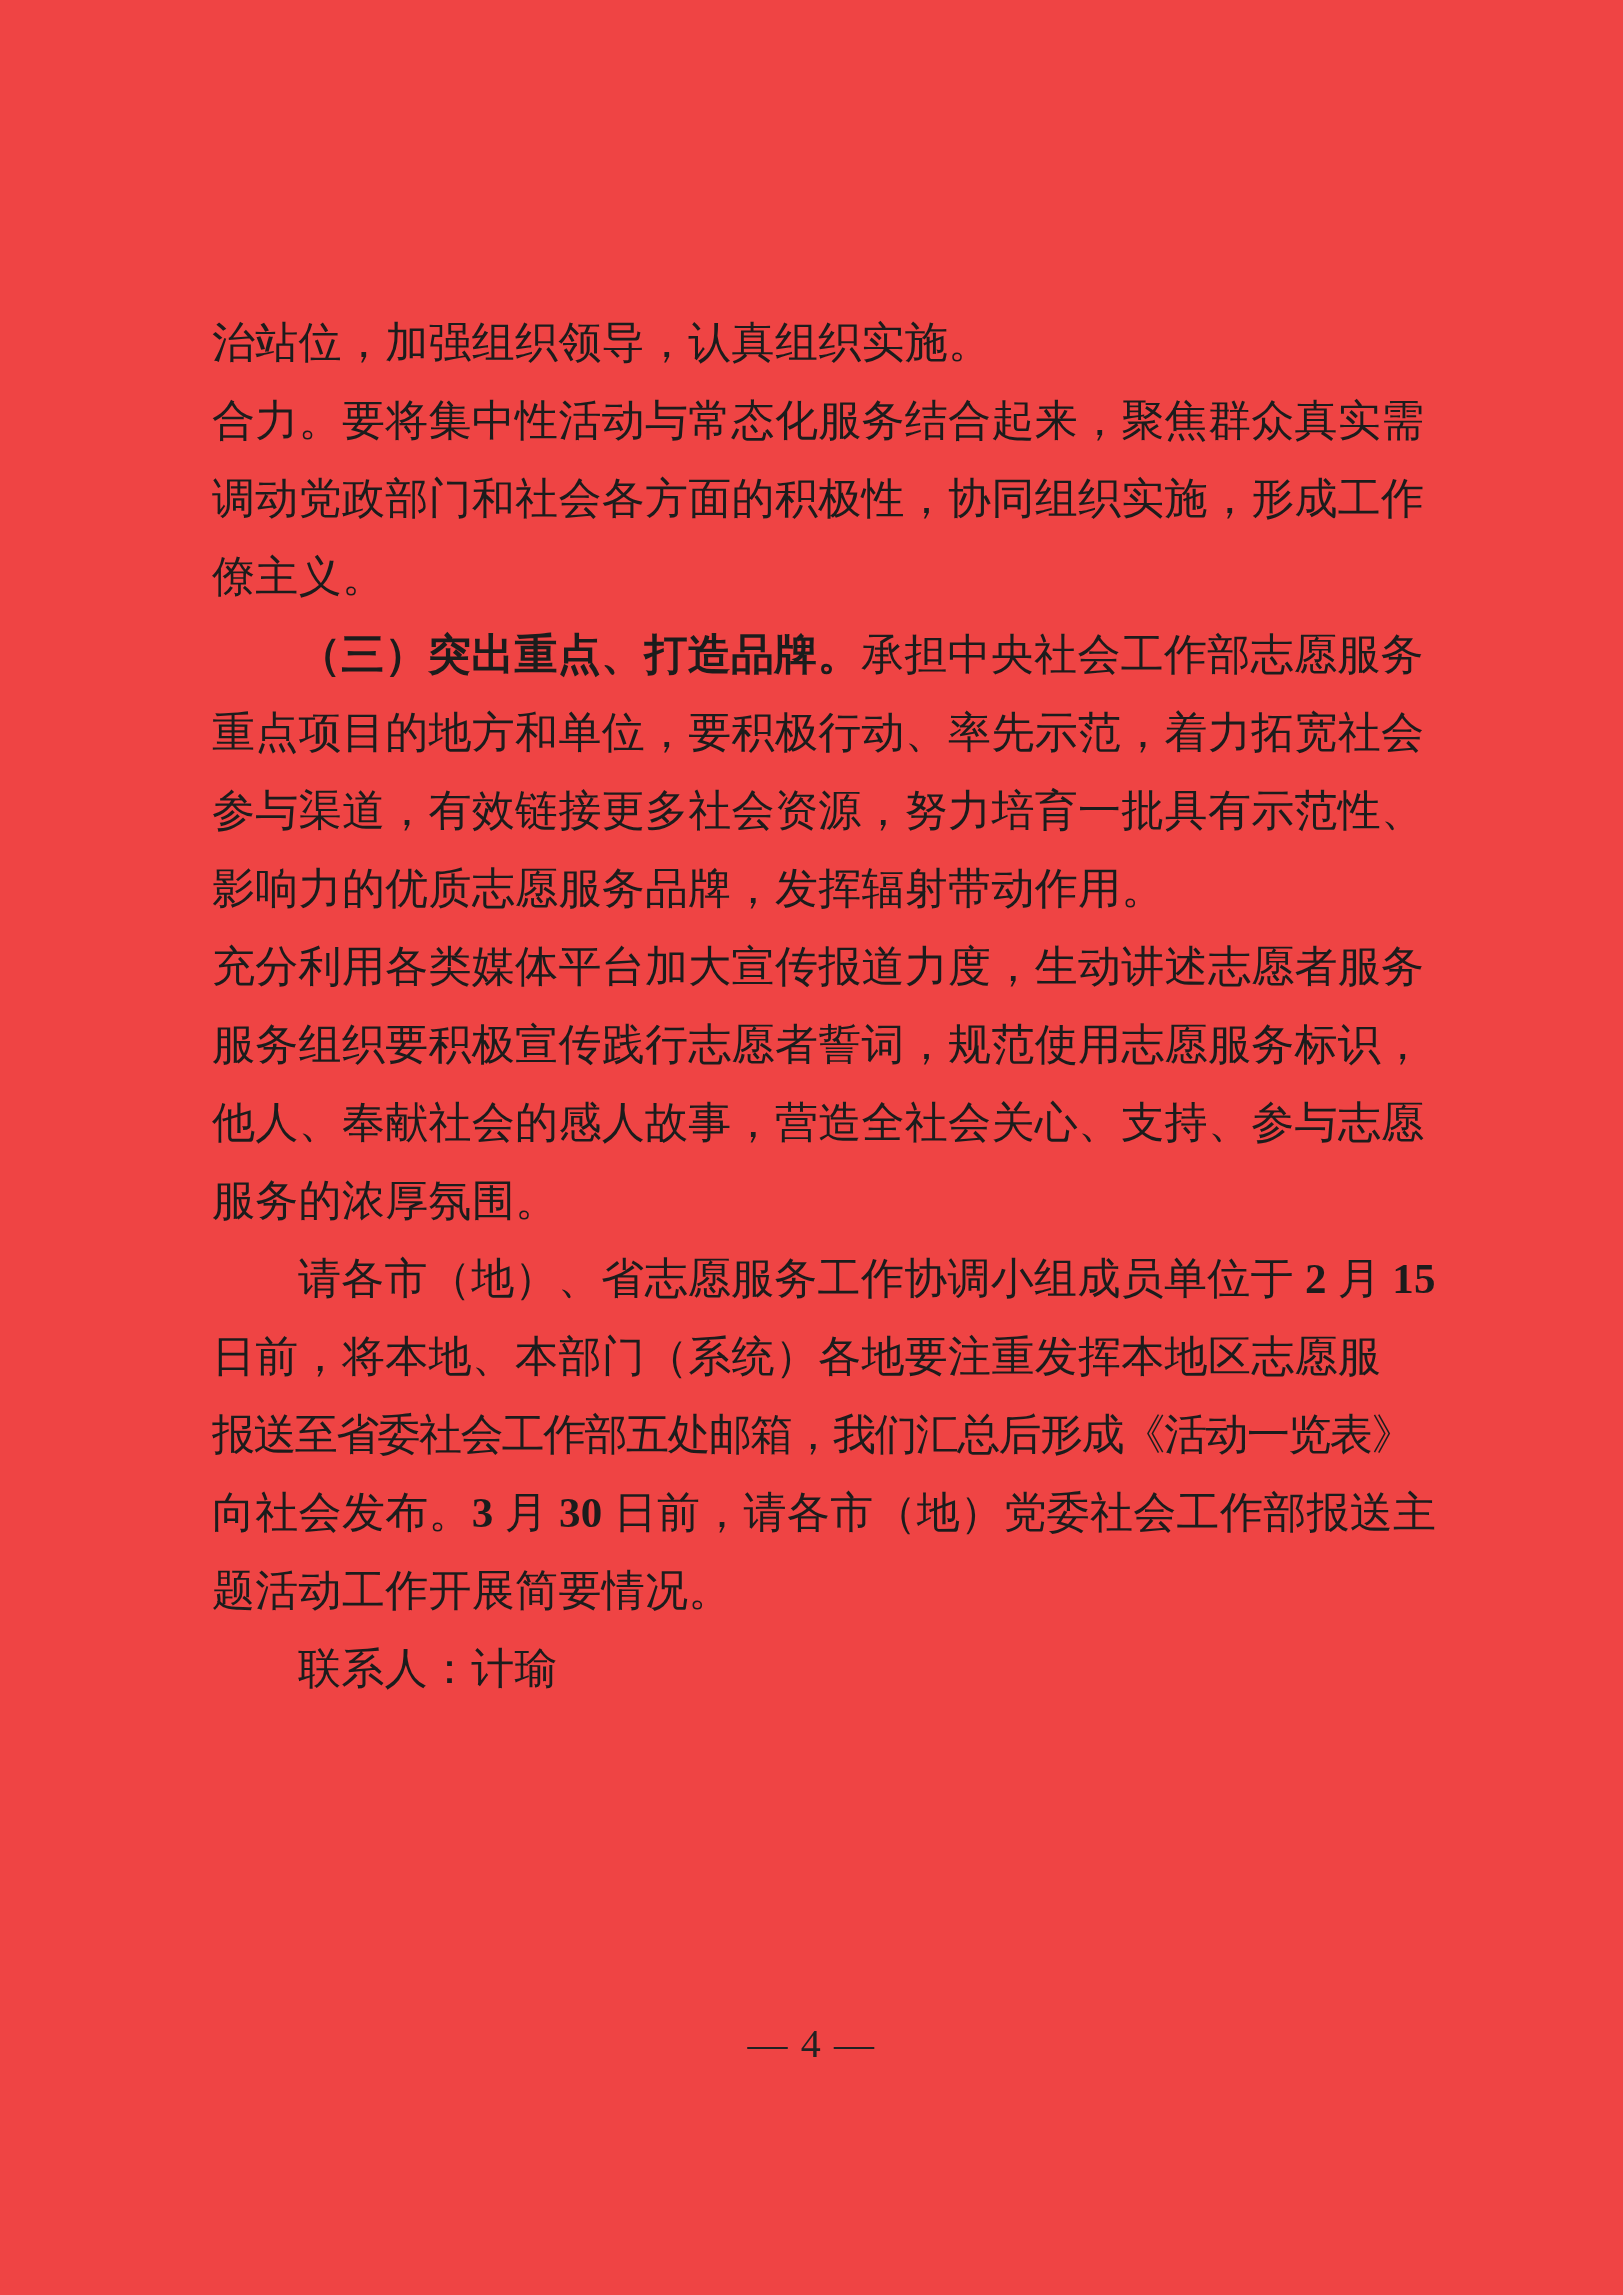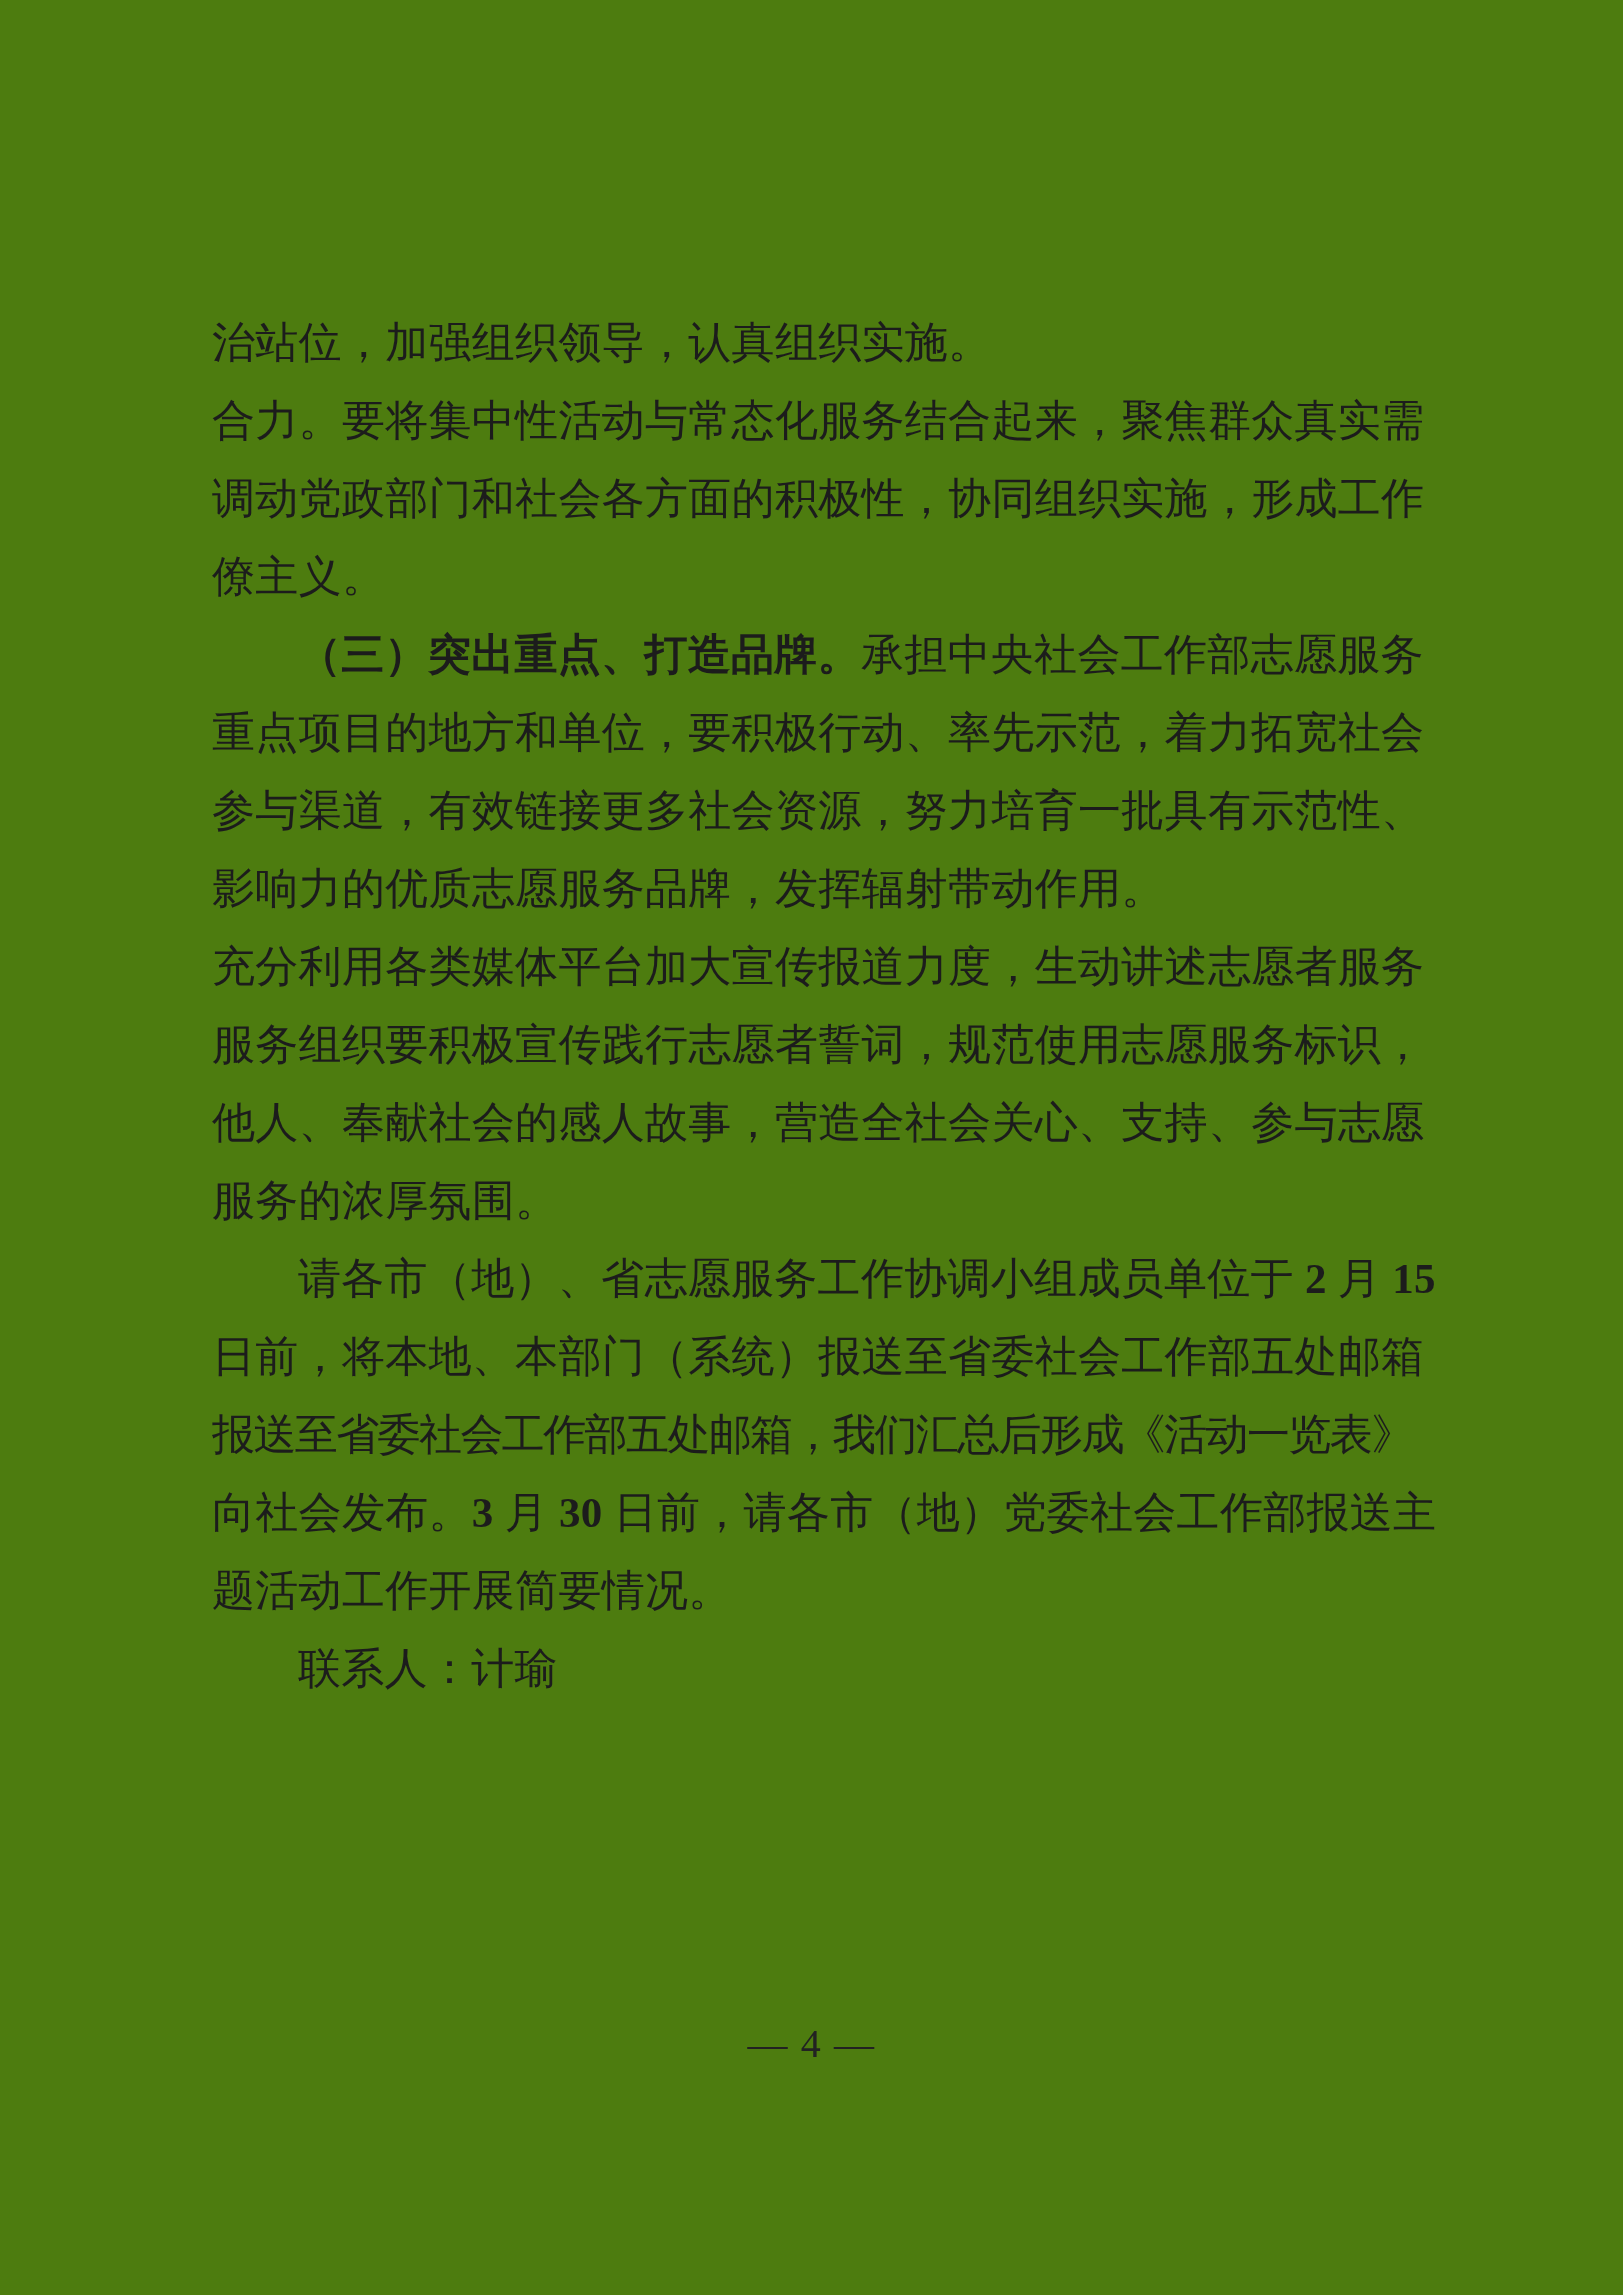--- a/index.html
+++ b/index.html
@@ -5,21 +5,21 @@
   html, body {
     margin: 0;
     padding: 0;
     background: #e8e8e8;
   }
   .page {
     position: relative;
     width: 1623px;
     height: 2295px;
     margin: 0 auto;
-    background: #4d7c0f;
+    background: #ef4444;
     overflow: hidden;
     font-family: "Liberation Serif", "DejaVu Serif", serif;
     color: #1c1c1c;
   }
   .body-text {
     position: absolute;
     left: 212px;
     top: 304px;
     width: 1213px;
   }
@@ -69,21 +69,21 @@
       <div class="line"><span class="seg-normal">僚主义。</span></div>
       <div class="line indent"><span class="seg-bold">（三）突出重点、打造品牌。</span><span class="seg-normal">承担中央社会工作部志愿服务</span></div>
       <div class="line"><span class="seg-normal">重点项目的地方和单位，要积极行动、率先示范，着力拓宽社会</span></div>
       <div class="line"><span class="seg-normal">参与渠道，有效链接更多社会资源，努力培育一批具有示范性、</span></div>
       <div class="line"><span class="seg-normal">影响力的优质志愿服务品牌，发挥辐射带动作用。</span></div>
       <div class="line"><span class="seg-normal">充分利用各类媒体平台加大宣传报道力度，生动讲述志愿者服务</span></div>
       <div class="line"><span class="seg-normal">服务组织要积极宣传践行志愿者誓词，规范使用志愿服务标识，</span></div>
       <div class="line"><span class="seg-normal">他人、奉献社会的感人故事，营造全社会关心、支持、参与志愿</span></div>
       <div class="line"><span class="seg-normal">服务的浓厚氛围。</span></div>
       <div class="line indent"><span class="seg-normal">请各市（地）、省志愿服务工作协调小组成员单位于 </span><span class="seg-num">2</span><span class="seg-normal"> 月 </span><span class="seg-num">15</span></div>
-      <div class="line"><span class="seg-normal">日前，将本地、本部门（系统）报送至省委社会工作部五处邮箱</span></div>
+      <div class="line"><span class="seg-normal">日前，将本地、本部门（系统）各地要注重发挥本地区志愿服</span></div>
       <div class="line tight"><span class="seg-normal">报送至省委社会工作部五处邮箱，我们汇总后形成《活动一览表》</span></div>
       <div class="line"><span class="seg-normal">向社会发布。</span><span class="seg-num">3</span><span class="seg-normal"> 月 </span><span class="seg-num">30</span><span class="seg-normal"> 日前，请各市（地）党委社会工作部报送主</span></div>
       <div class="line"><span class="seg-normal">题活动工作开展简要情况。</span></div>
       <div class="line indent"><span class="seg-normal">联系人：计瑜</span></div>
     </div>
   <div class="footer">— 4 —</div>
 </div>
 
 
 </body></html>

